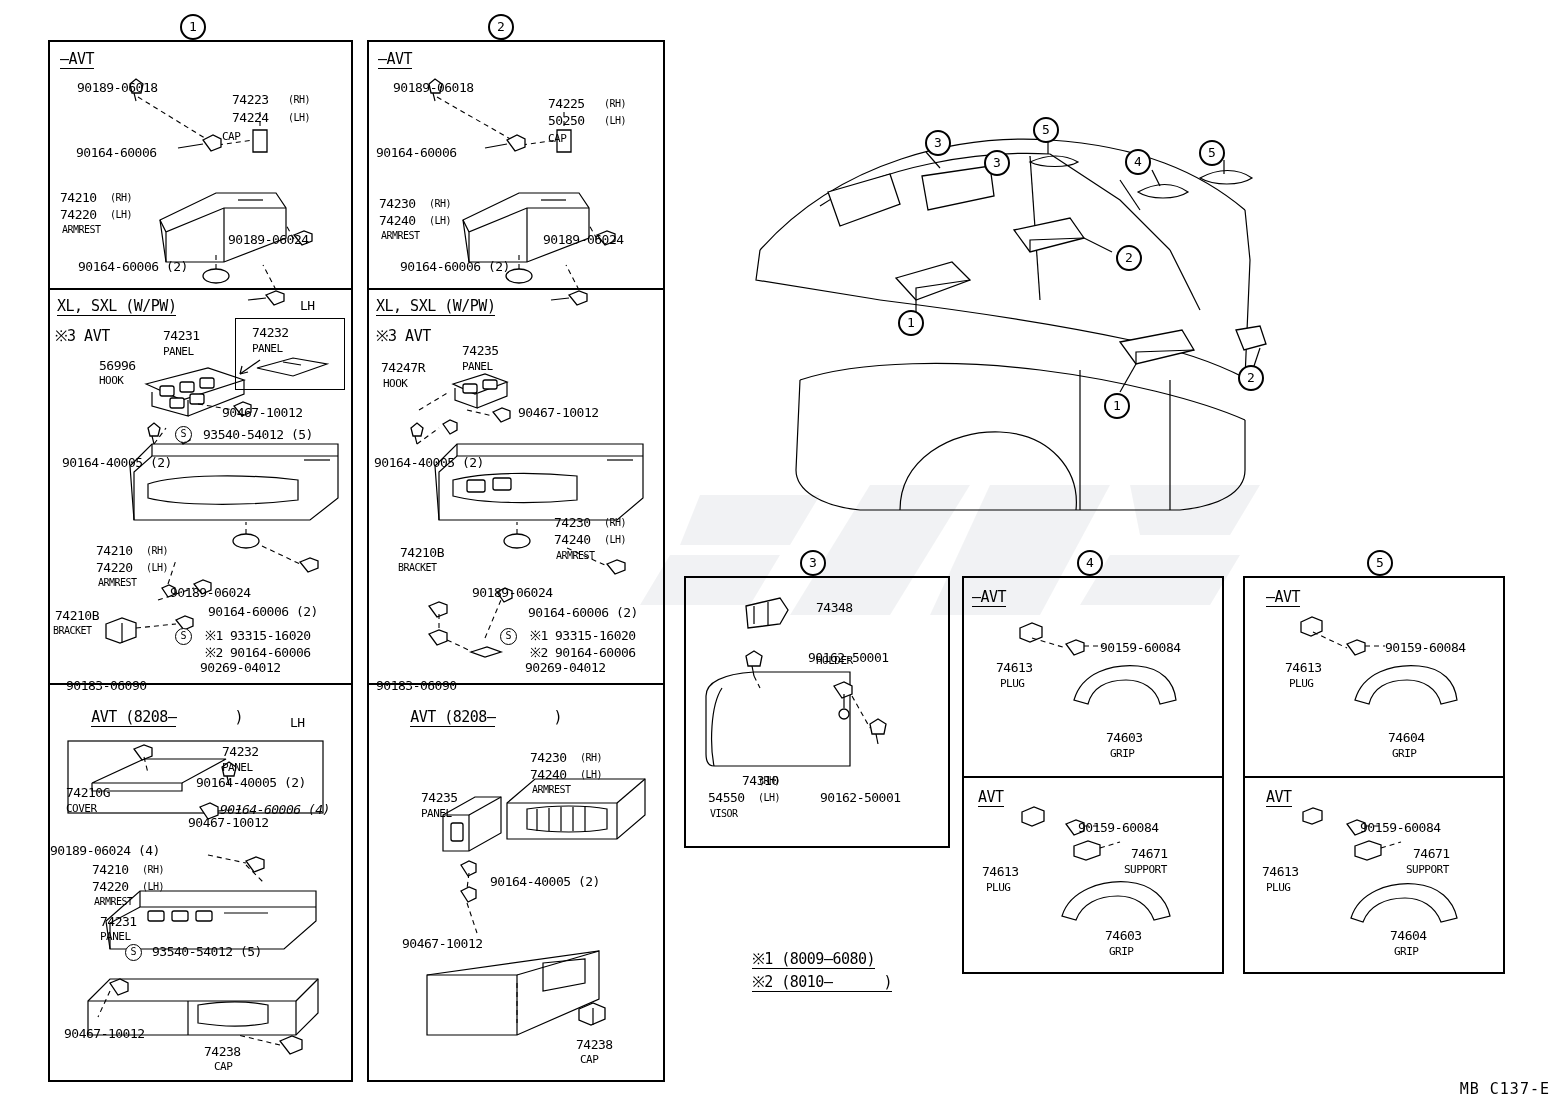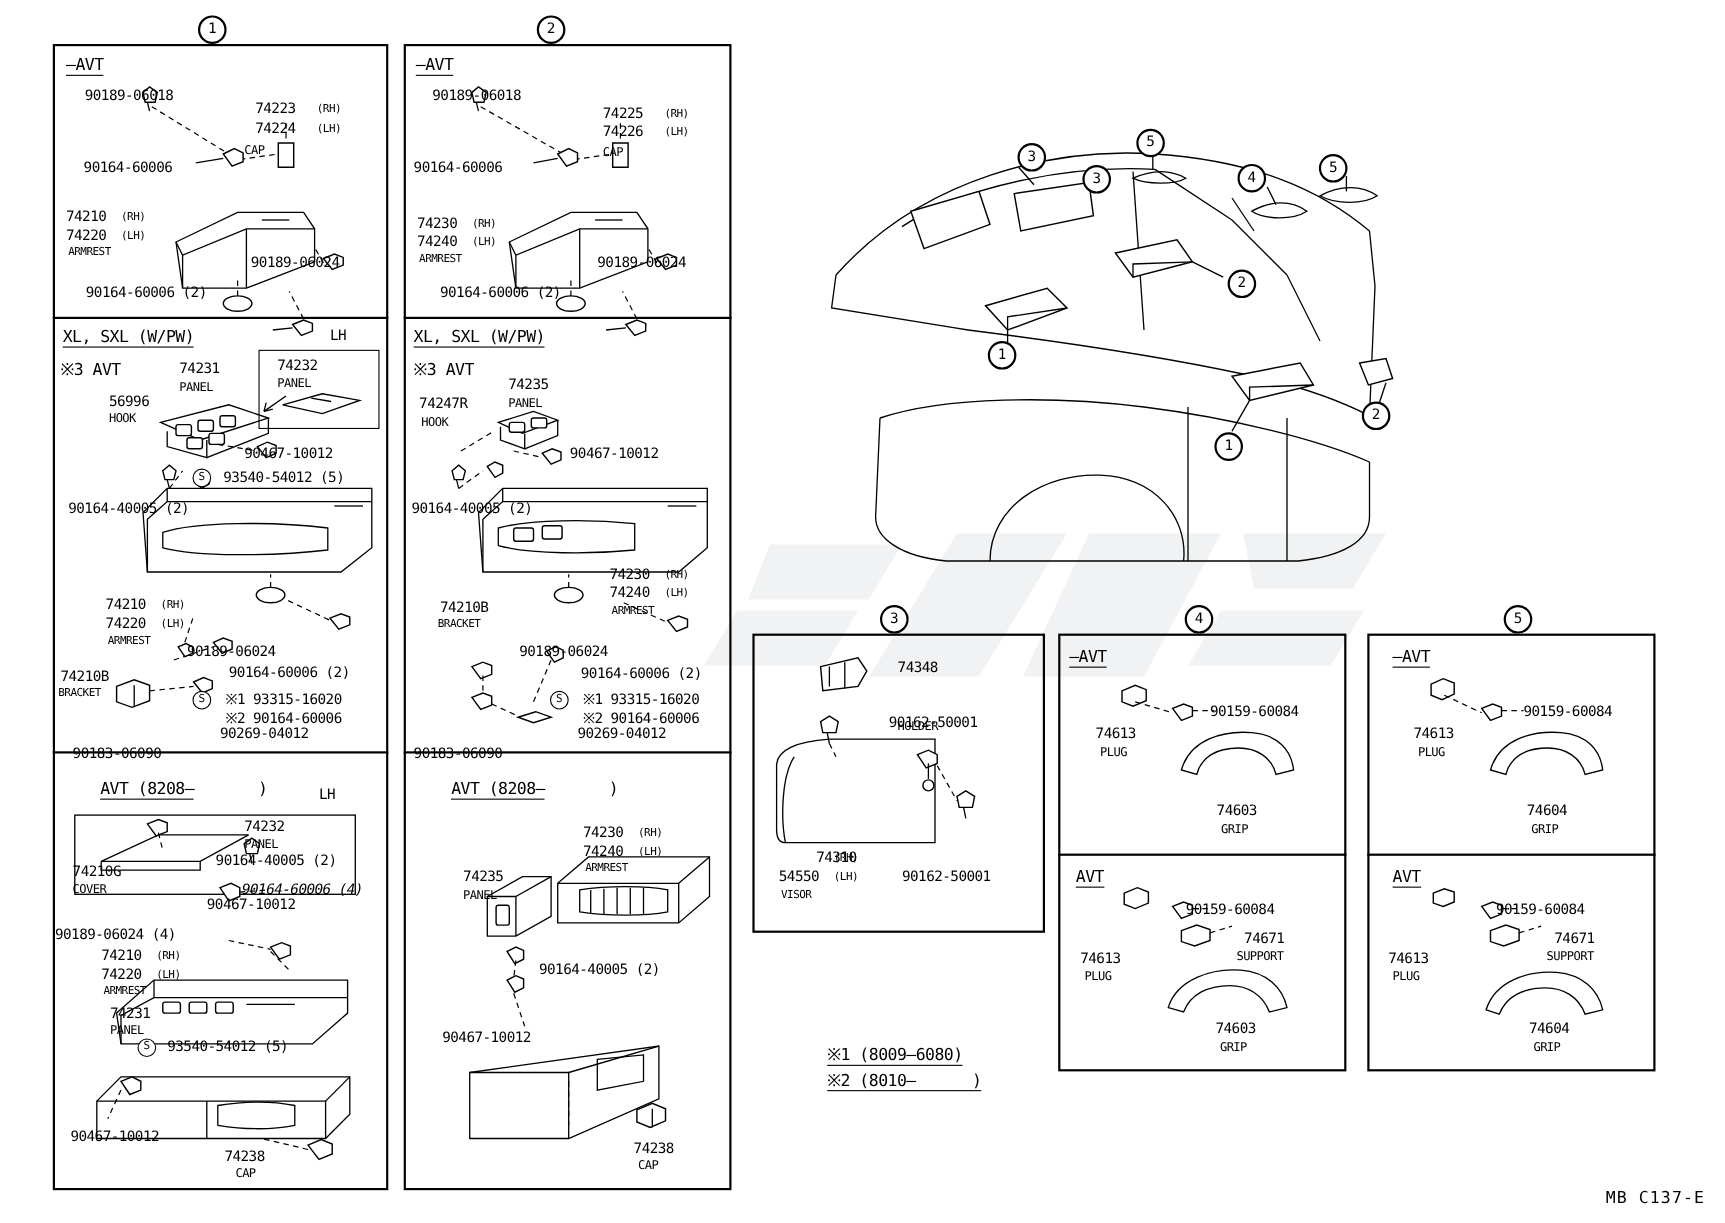--- a/index.html
+++ b/index.html
@@ -120,21 +120,21 @@
     <path class="shape" d="M202 255 l10 -4 l8 3 l0 7 l-10 4 z"></path>
     <line class="ln" x1="184" y1="260" x2="202" y2="258"></line>
     <path class="lnd" d="M212 250 L199 225"></path>
     <path class="shape" d="M230 195 l10 -4 l8 3 l0 7 l-10 4 z"></path>
     <path class="lnd" d="M230 199 L222 185"></path>
   </svg>
 
   <div class="lbl t12" style="left:393px;top:80px;">90189-06018</div>
   <div class="lbl t12" style="left:548px;top:96px;">74225</div>
   <div class="lbl t9" style="left:604px;top:98px;">(RH)</div>
-  <div class="lbl t12" style="left:548px;top:113px;">74226</div>
+  <div class="lbl t12" style="left:548px;top:113px;">50250</div>
   <div class="lbl t9" style="left:604px;top:115px;">(LH)</div>
   <div class="lbl t10" style="left:548px;top:132px;">CAP</div>
   <div class="lbl t12" style="left:376px;top:145px;">90164-60006</div>
   <div class="lbl t12" style="left:379px;top:196px;">74230</div>
   <div class="lbl t9" style="left:429px;top:198px;">(RH)</div>
   <div class="lbl t12" style="left:379px;top:213px;">74240</div>
   <div class="lbl t9" style="left:429px;top:215px;">(LH)</div>
   <div class="lbl t9" style="left:381px;top:230px;">ARMREST</div>
   <div class="lbl t12" style="left:543px;top:232px;">90189-06024</div>
   <div class="lbl t12" style="left:400px;top:259px;">90164-60006 (2)</div>

